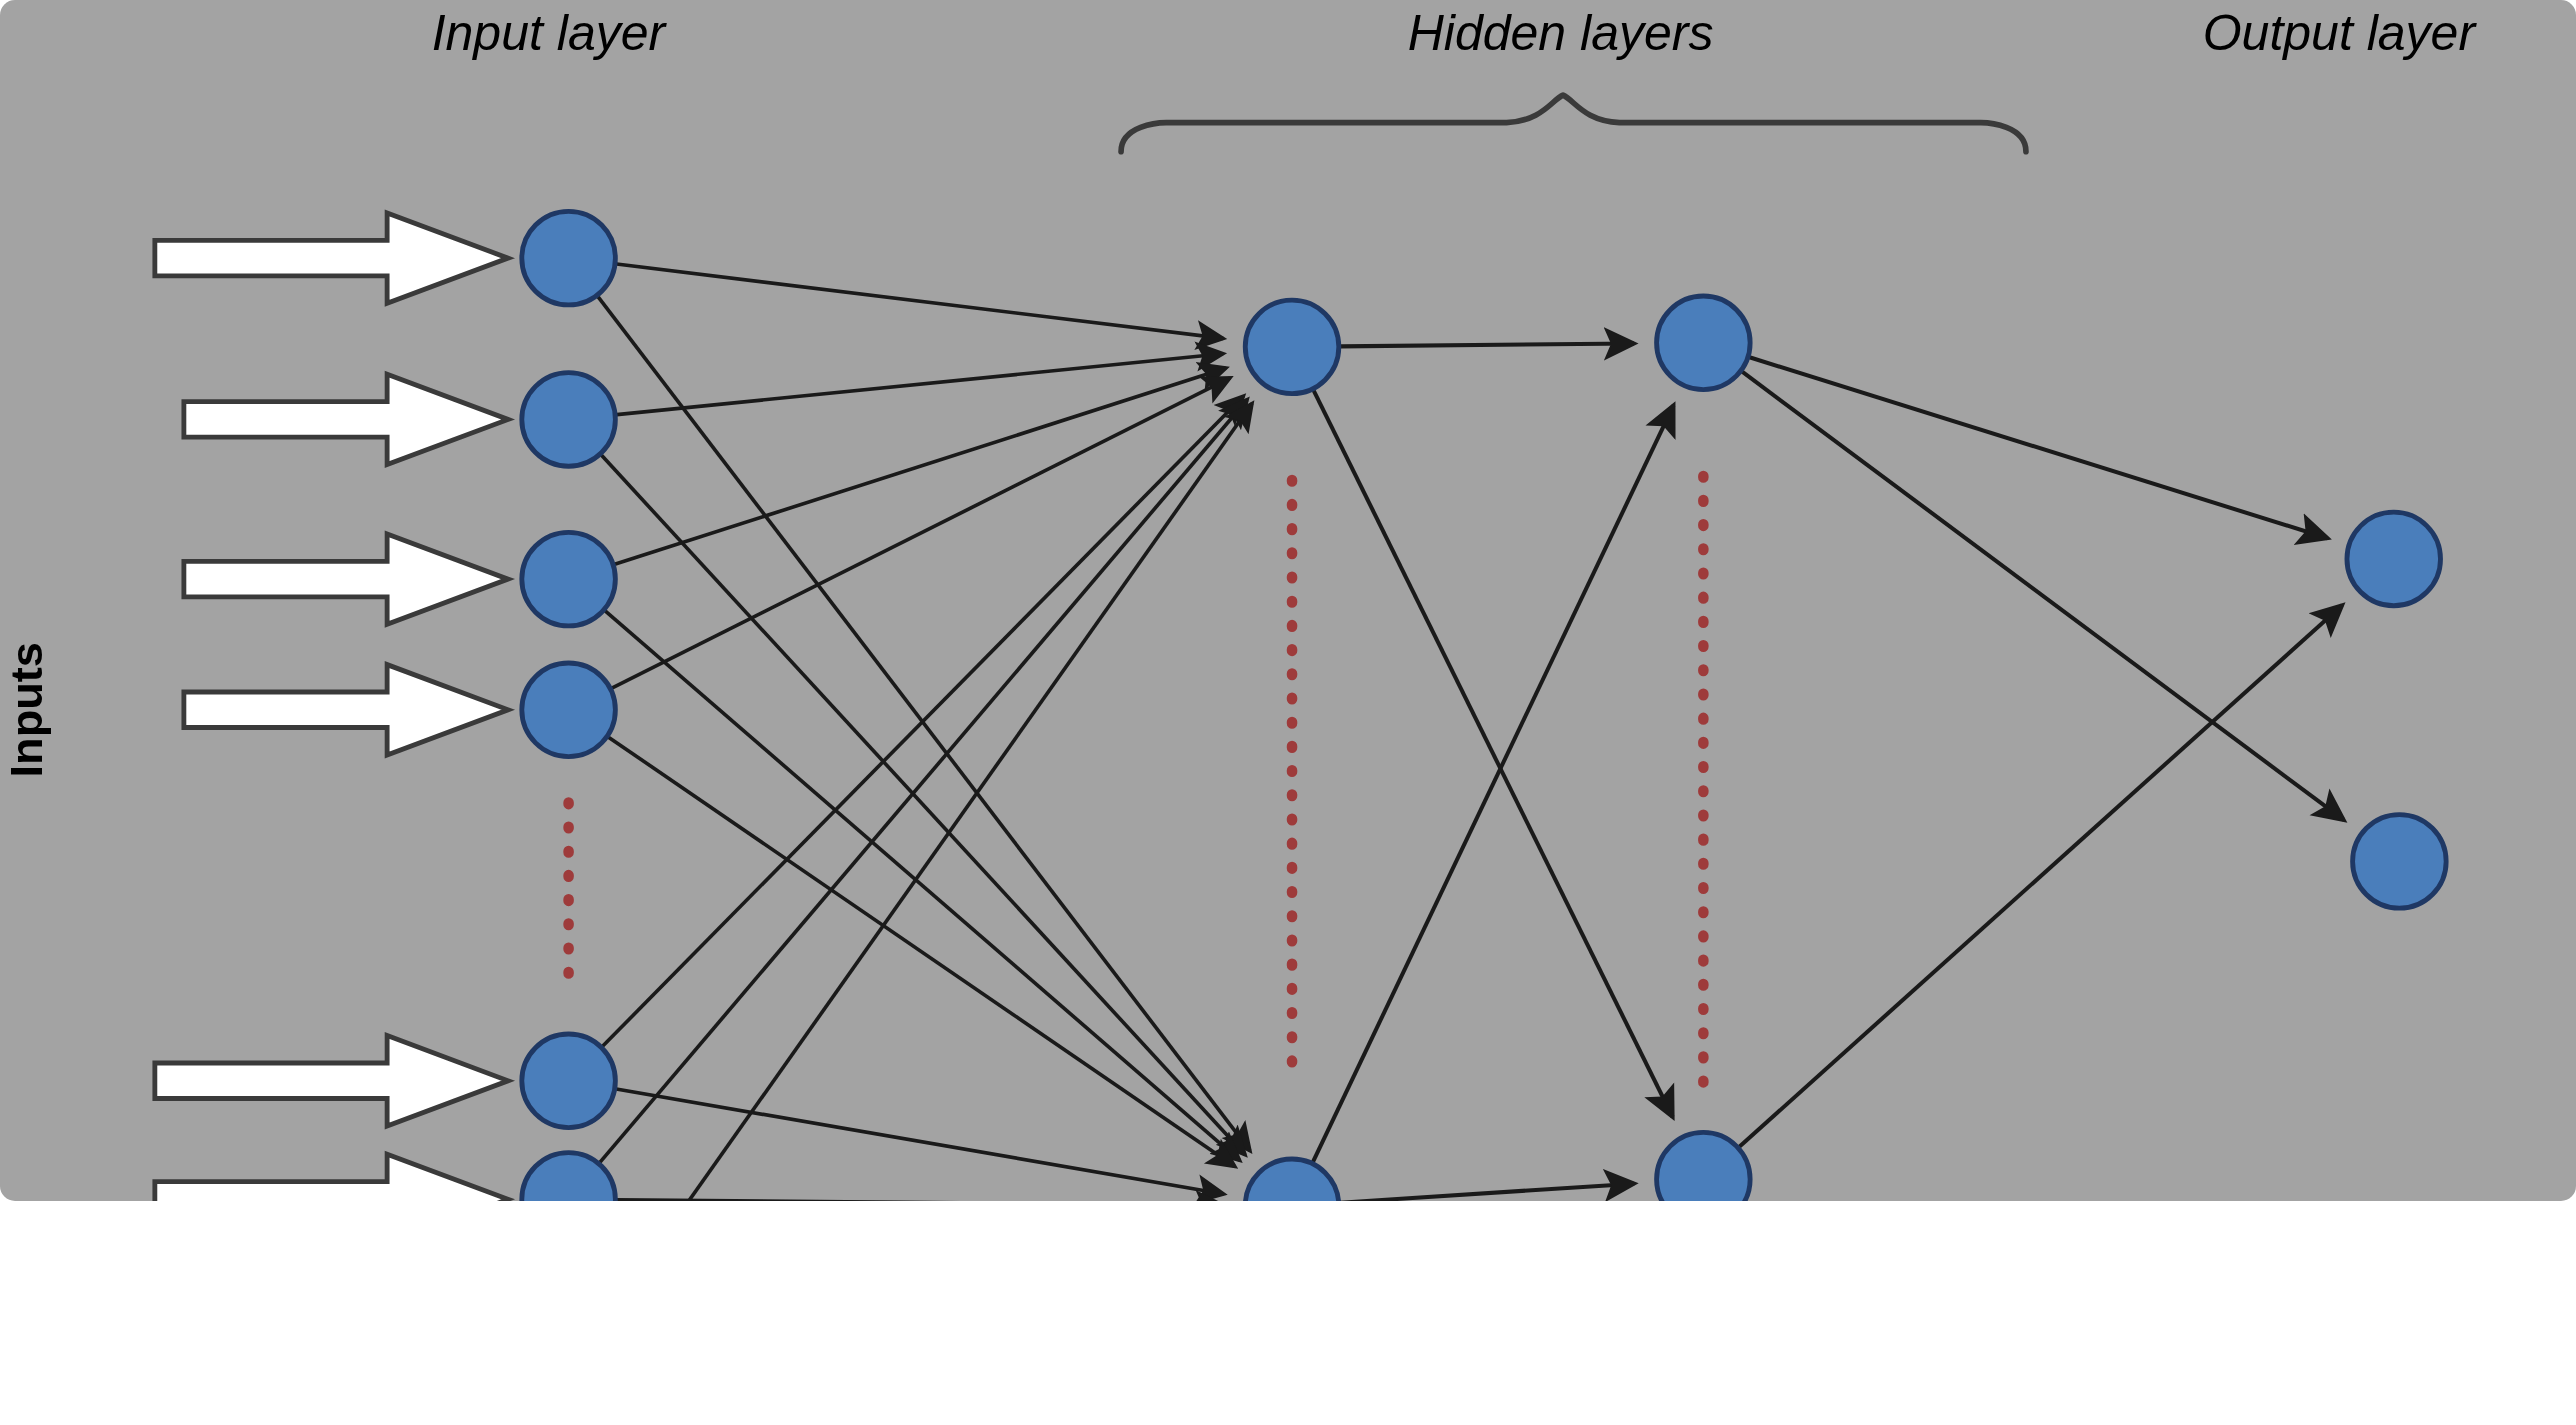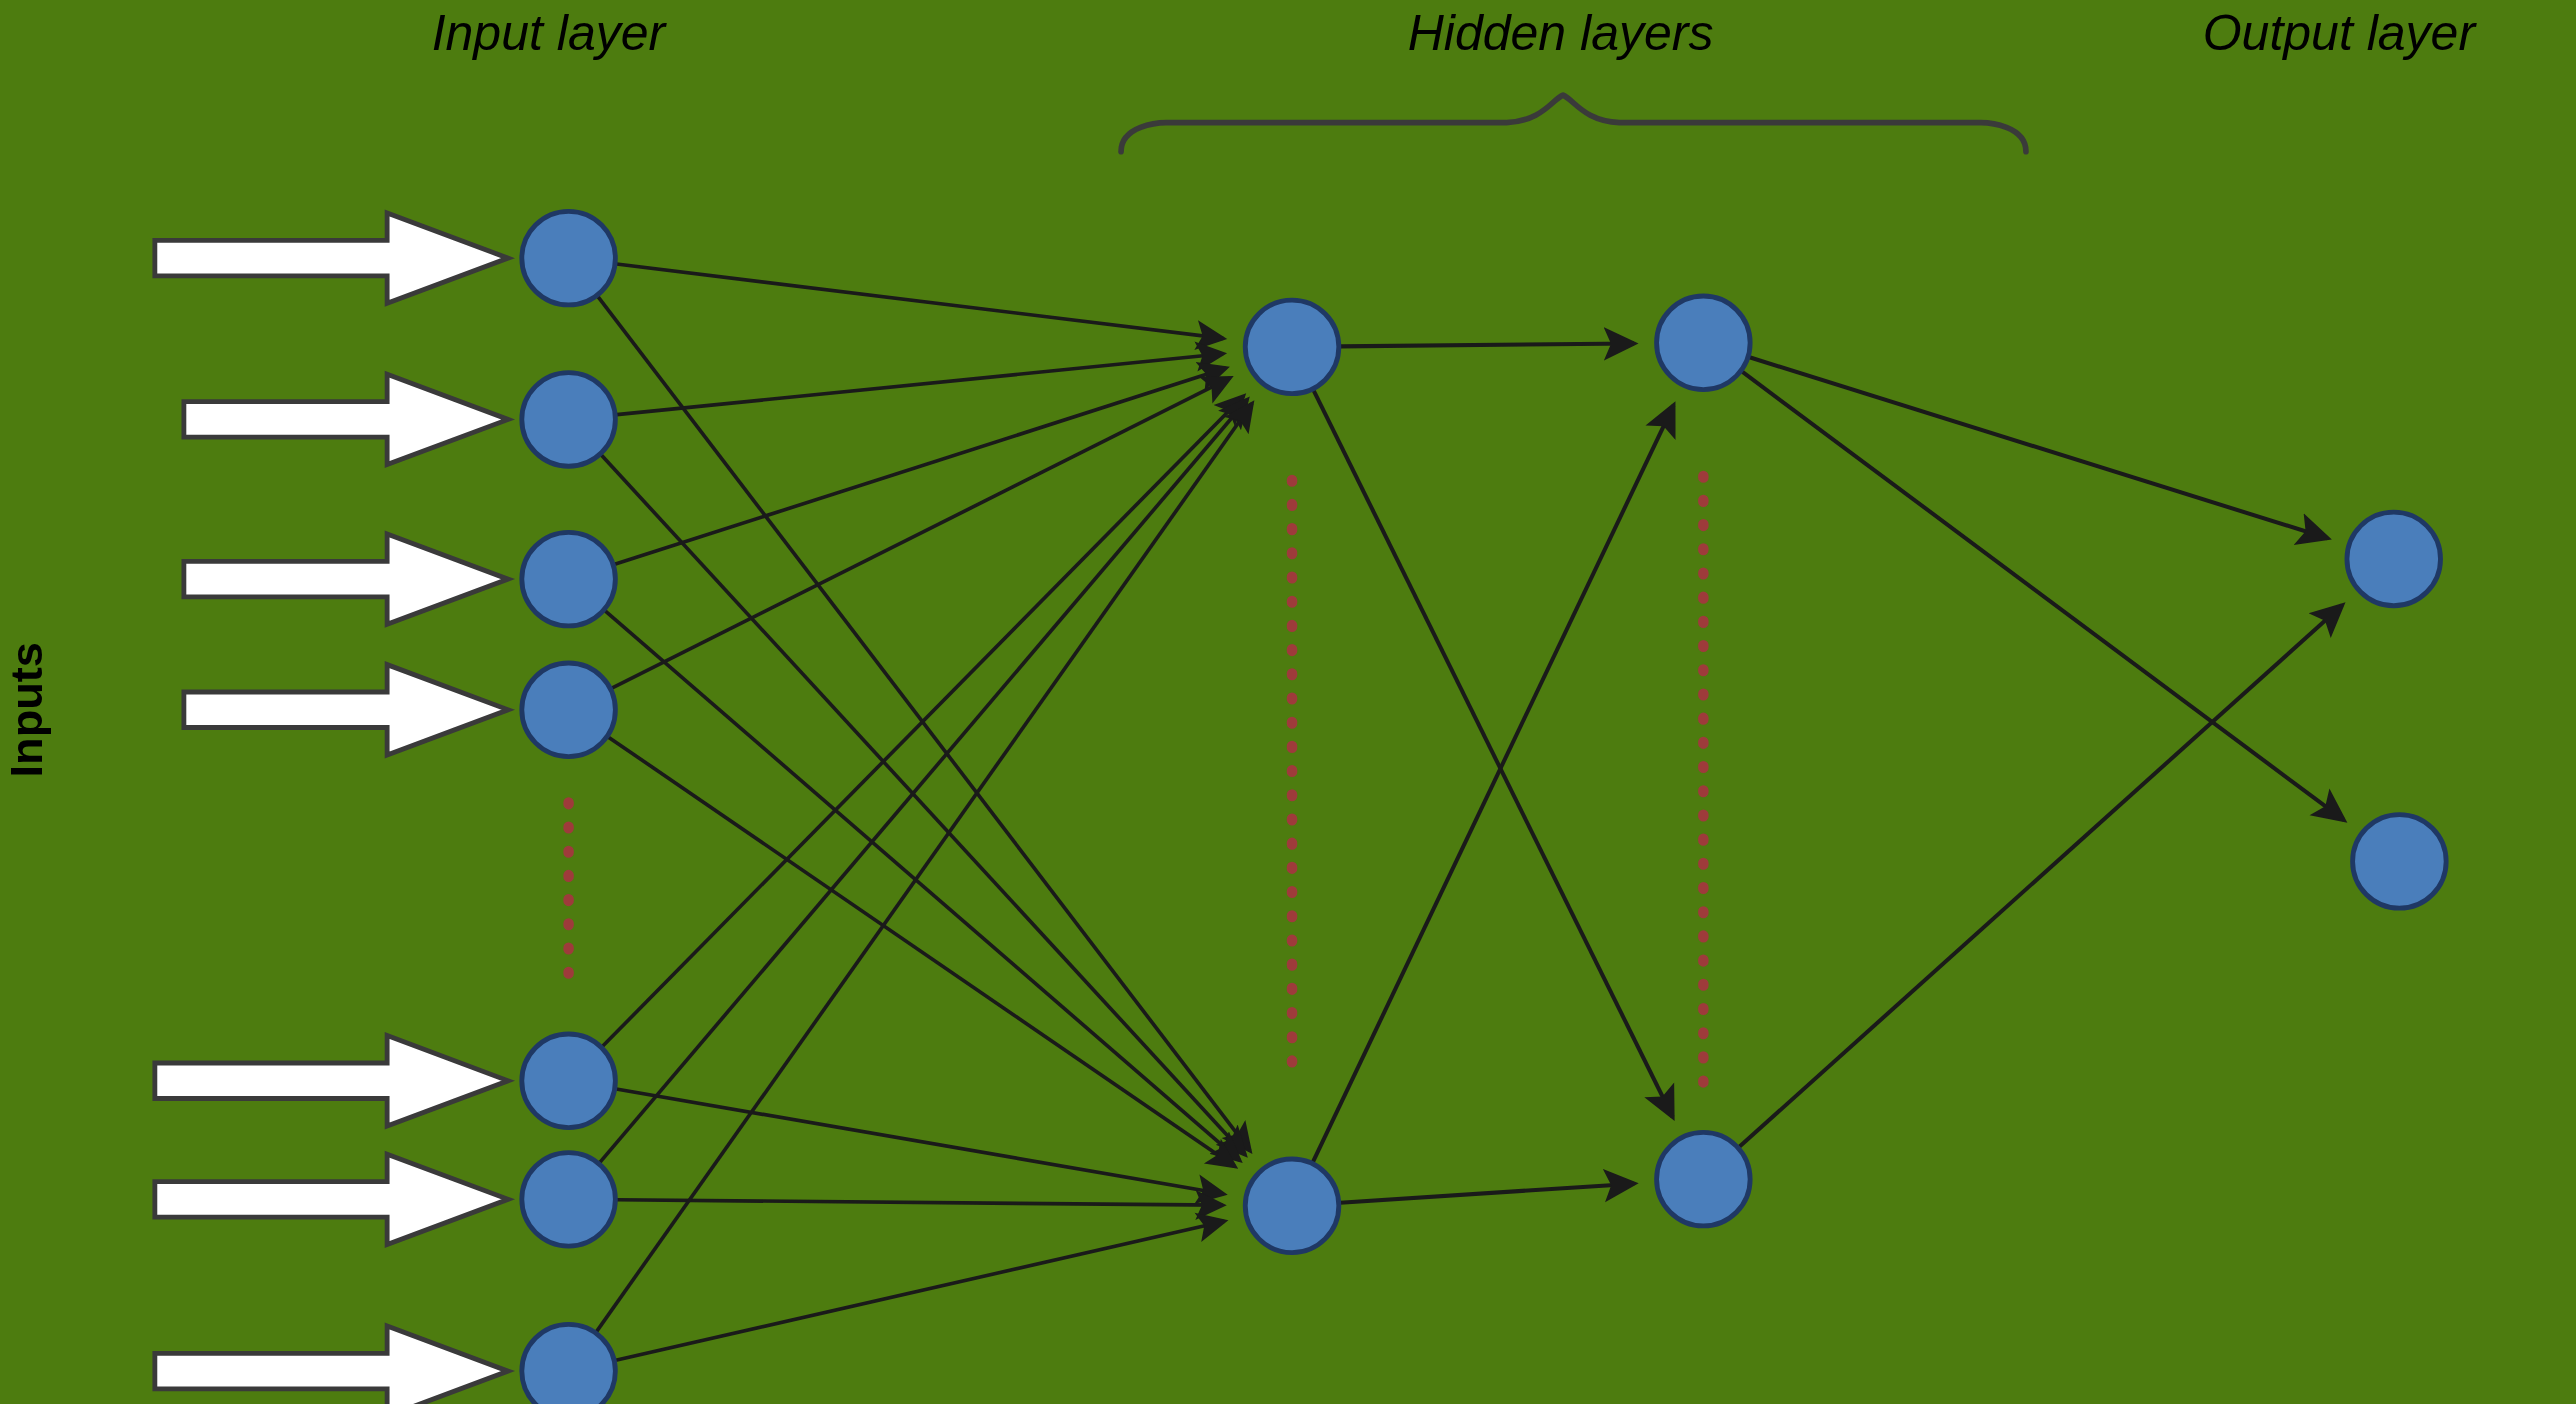--- a/index.html
+++ b/index.html
@@ -3,24 +3,25 @@
 <meta charset="utf-8">
 <style>
   html, body {
     margin: 0;
     padding: 0;
     background: #ffffff;
   }
   #canvas-wrap {
     position: relative;
     width: 2576px;
-    height: 1404px;
-    background: #4d7c0f;
+    height: 1201px;
+    background: #a3a3a3;
     overflow: hidden;
     font-family: "Liberation Sans", sans-serif;
+    border-radius: 15px;
   }
   svg#nn-svg {
     position: absolute;
     top: 0;
     left: 0;
     width: 2576px;
     height: 1426px;
     display: block;
   }
   .layer-label {

